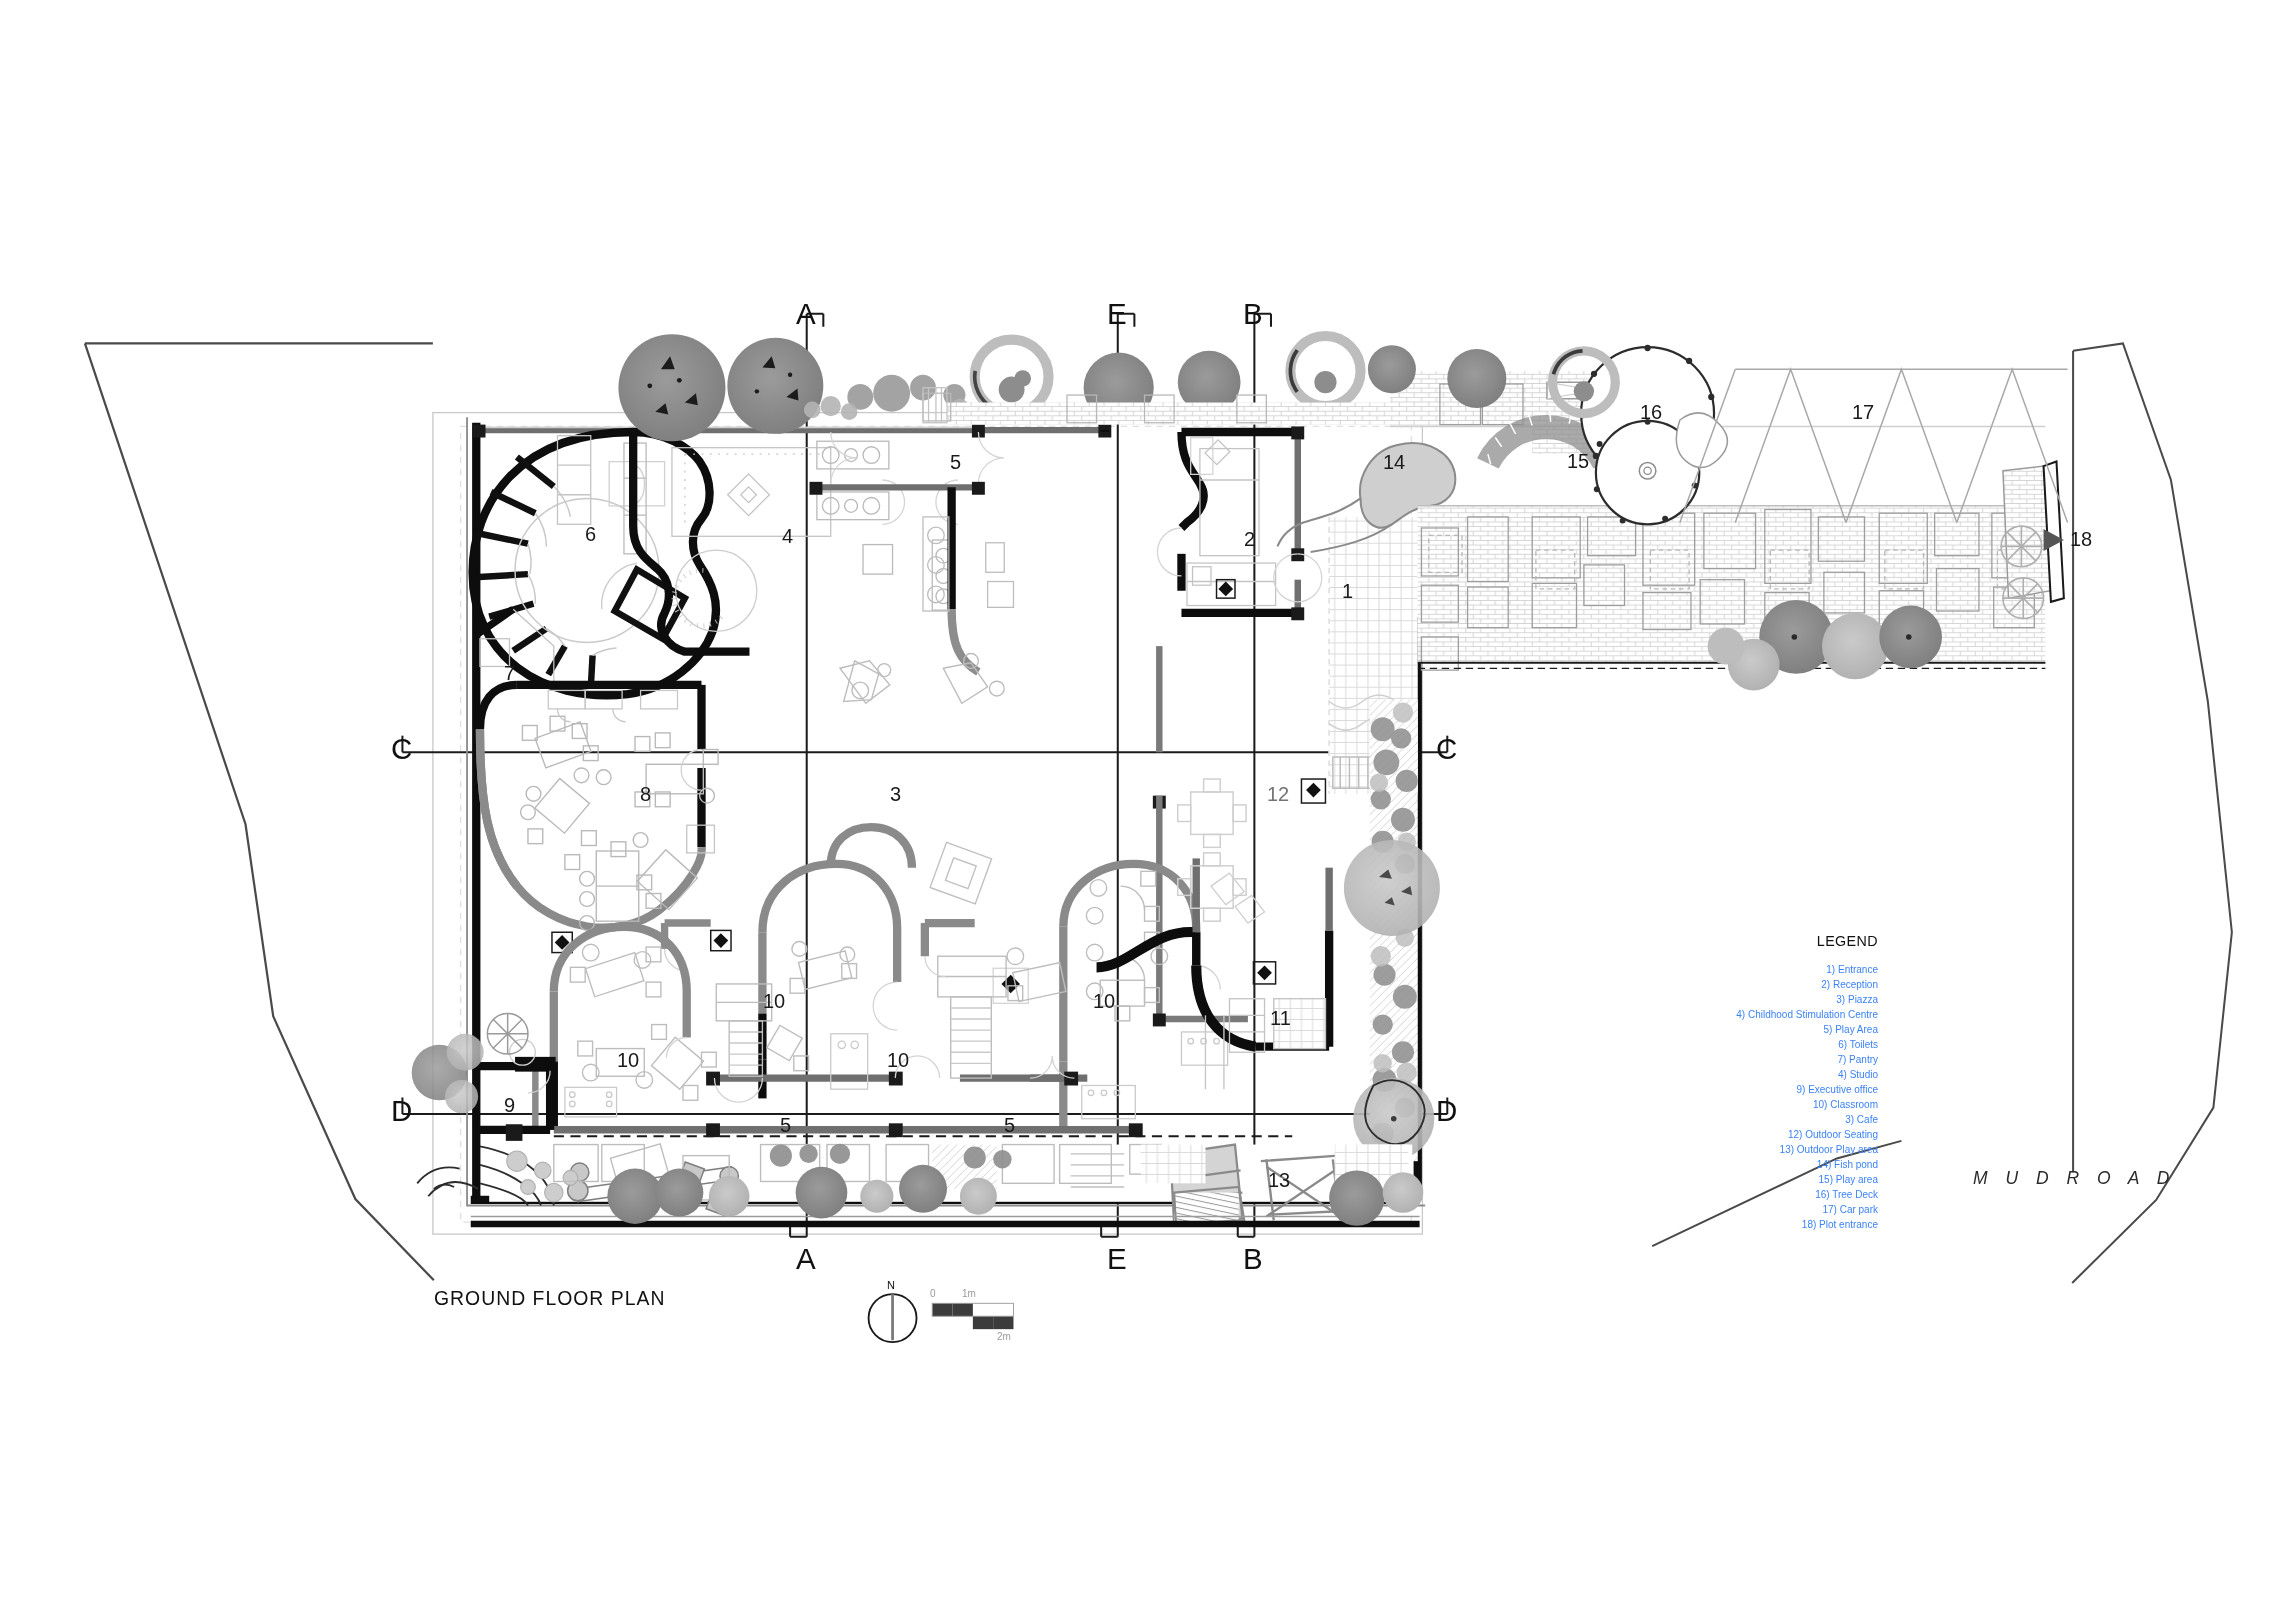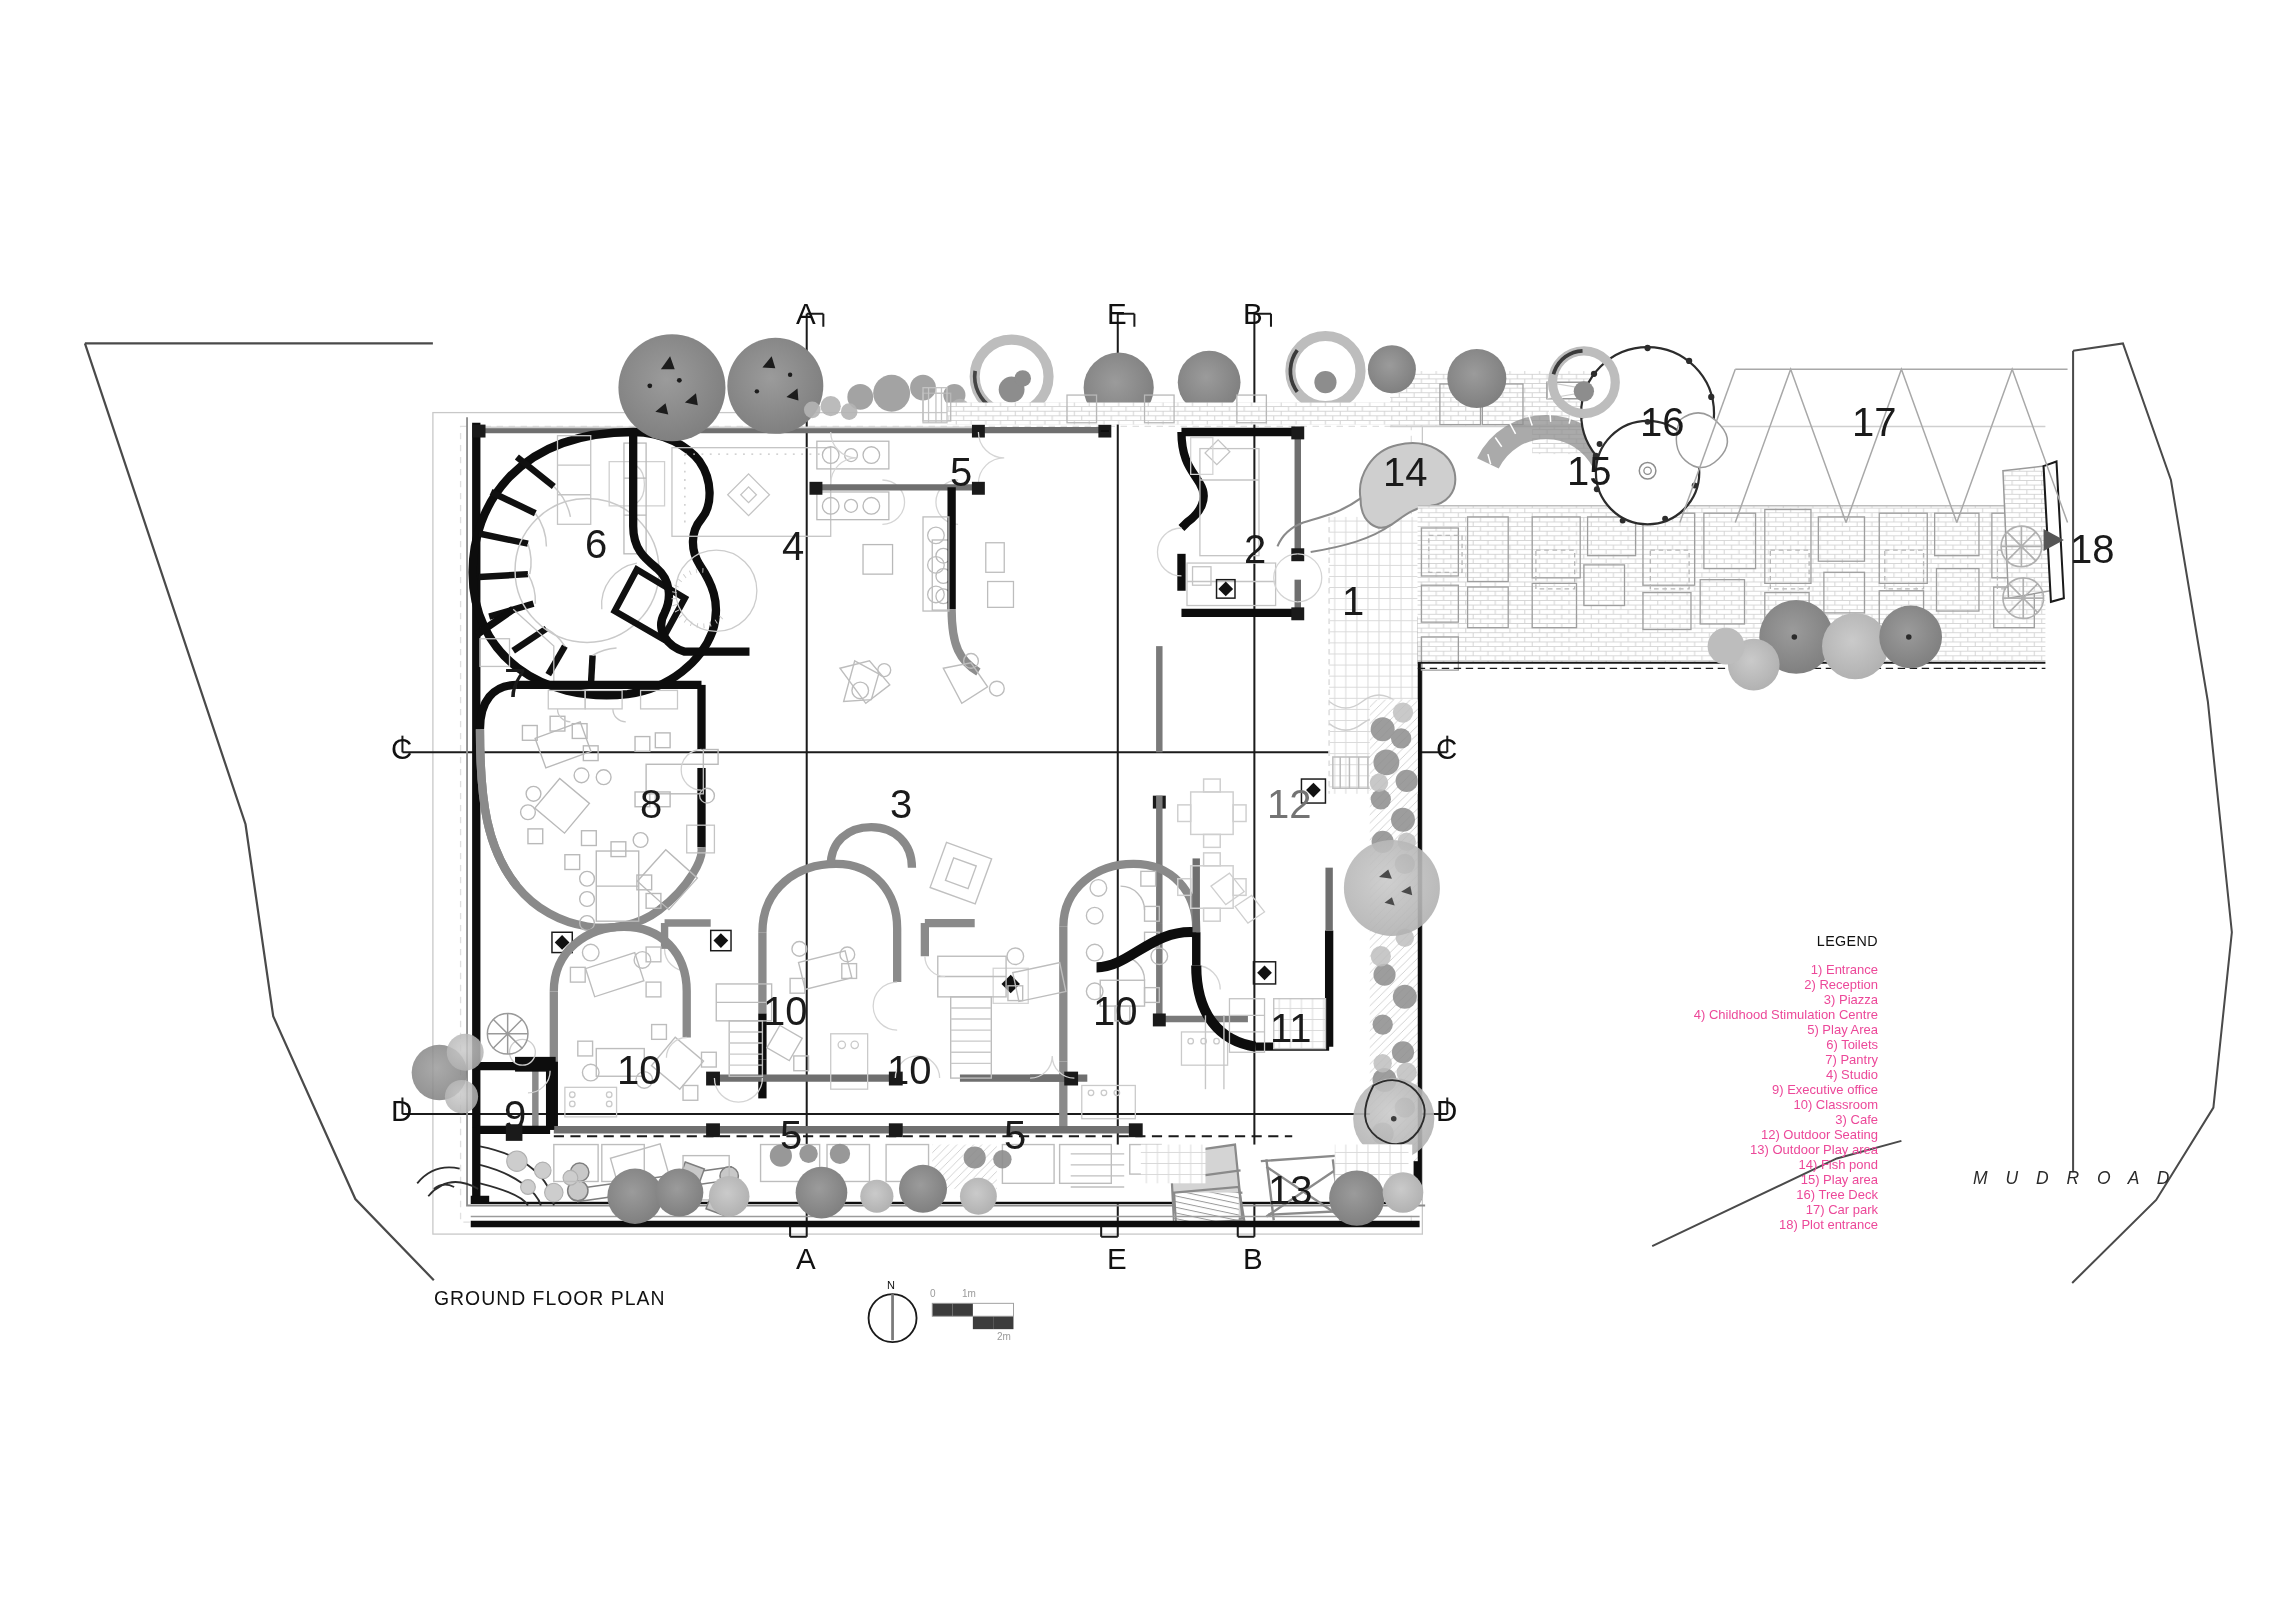--- a/index.html
+++ b/index.html
@@ -4,27 +4,27 @@
 <title>Ground Floor Plan</title>
 <style>
   html,body{margin:0;padding:0;background:#ffffff;}
   body{width:2290px;height:1619px;position:relative;overflow:hidden;
        font-family:"Liberation Sans",sans-serif;color:#111;}
   #plan-root{position:absolute;inset:0;}
   svg.layer{position:absolute;left:0;top:0;width:2290px;height:1619px;}
 
   
   .room-num{position:absolute;font-family:"Liberation Sans",sans-serif;
-            font-size:40px;color:#1a1a1a;line-height:1;white-space:nowrap;}
+            font-size:20px;color:#1a1a1a;line-height:1;white-space:nowrap;}
   .room-num.dim{color:#737373;}
   .sect-label{position:absolute;font-family:"Liberation Sans",sans-serif;
               font-size:29.5px;color:#111;line-height:1;}
   .legend-box{position:absolute;left:1509px;top:933px;width:369px;text-align:right;}
   .legend-title{font-size:14.3px;letter-spacing:0.4px;color:#111;margin-bottom:13px;}
-  .legend-list{font-size:13px;line-height:15px;color:#ec4899;}
+  .legend-list{font-size:10px;line-height:15px;color:#3b82f6;}
   .legend-list div{white-space:nowrap;}
   .plan-title{position:absolute;left:434px;top:1287px;font-size:19.4px;
               letter-spacing:1px;color:#111;}
   .road-label{position:absolute;left:1973px;top:1168px;font-size:17.5px;
               font-style:italic;letter-spacing:6.5px;color:#2a2a2a;
               font-family:Liberation Sans, sans-serif;}
   .north-n{position:absolute;left:887px;top:1279px;font-size:11px;color:#111;}
   .scale-txt{position:absolute;font-size:10px;color:#9a9a9a;}
 </style>
 </head>

